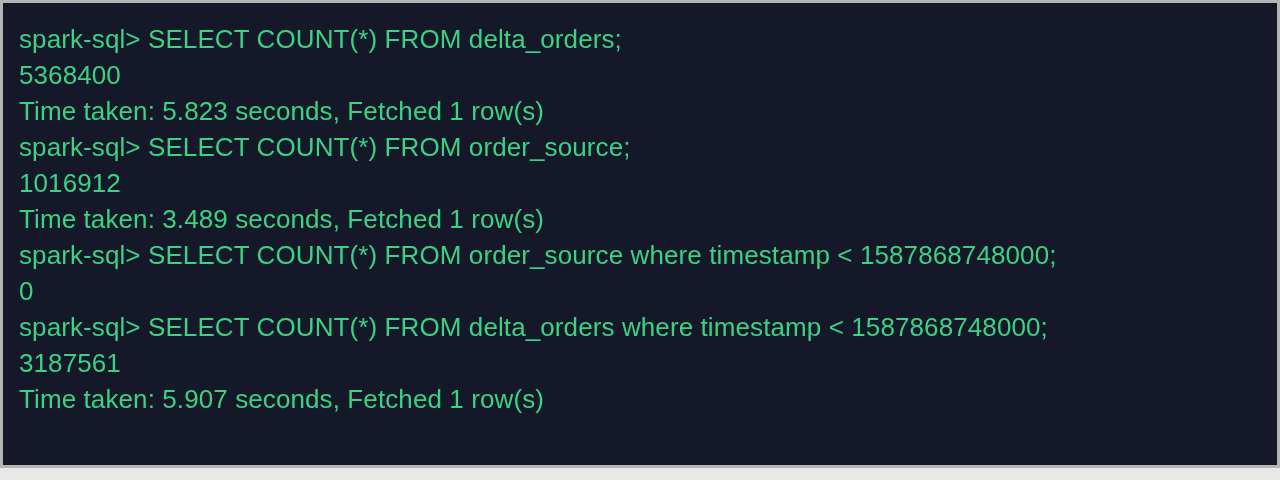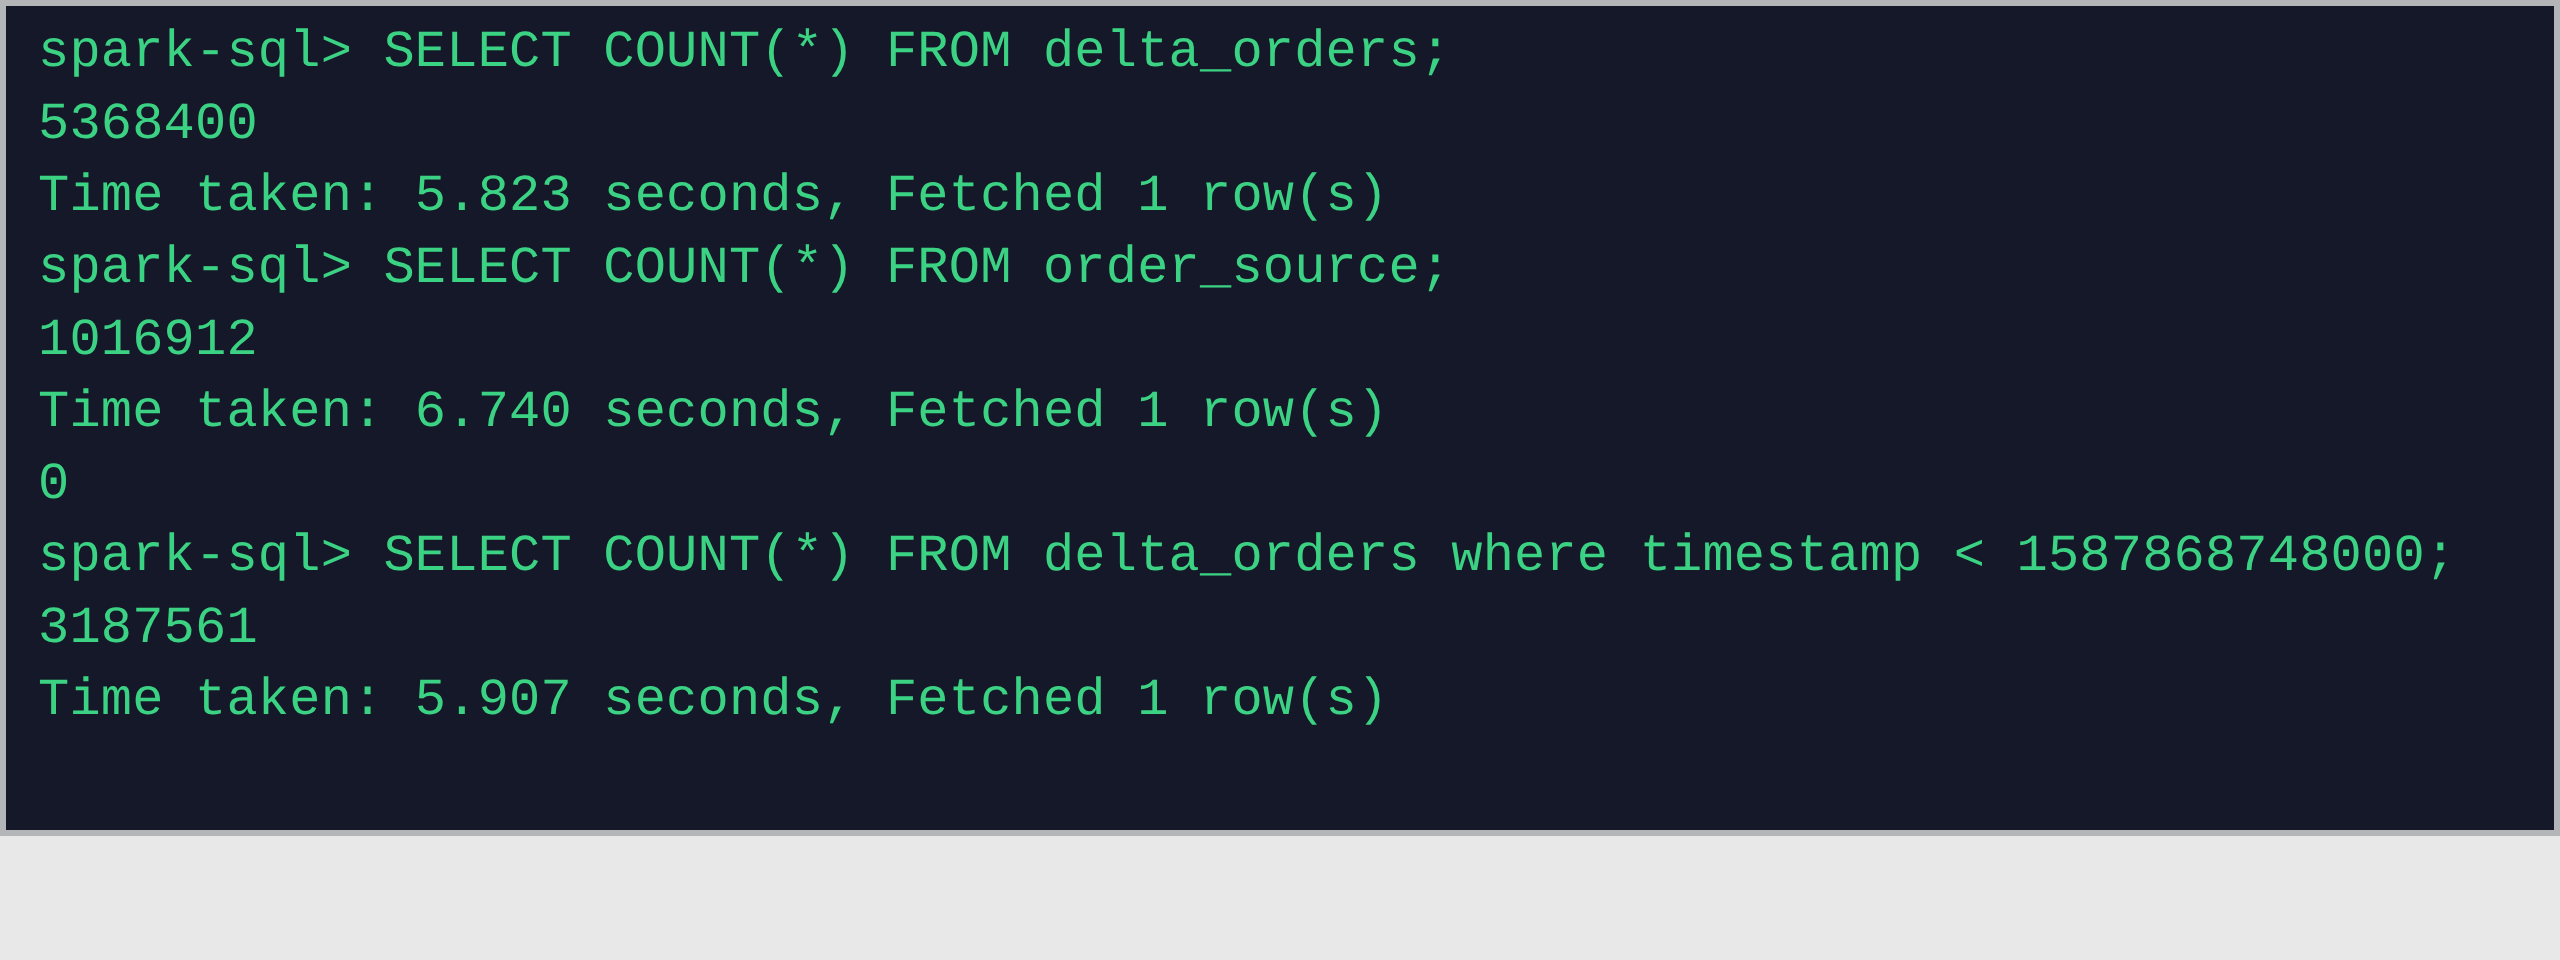--- a/index.html
+++ b/index.html
@@ -8,44 +8,45 @@
     --border: #b3b5b6;
   }
   * { box-sizing: border-box; }
   html, body {
     margin: 0;
     padding: 0;
     background: #e8e8e8;
   }
   .terminal {
     width: 1280px;
-    height: 418px;
+    height: 468px;
     background: var(--bg);
     border: 3px solid var(--border);
-    padding: 5px 14px 0 16px;
+    padding: 18px 14px 0 16px;
     overflow: hidden;
-    font-family: Liberation Mono, monospace;
+    font-family: Liberation Sans, sans-serif;
     font-size: 26px;
     line-height: 36px;
     letter-spacing: 0.1px;
     color: var(--fg);
     cursor: text;
   }
   .line {
     white-space: pre;
     height: 36px;
   }
 </style>
 </head>
 <body>
 
 <div class="terminal">
   <div class="line">spark-sql&gt; SELECT COUNT(*) FROM delta_orders;</div>
   <div class="line">5368400</div>
   <div class="line">Time taken: 5.823 seconds, Fetched 1 row(s)</div>
   <div class="line">spark-sql&gt; SELECT COUNT(*) FROM order_source;</div>
   <div class="line">1016912</div>
-  <div class="line">Time taken: 6.740 seconds, Fetched 1 row(s)</div>
+  <div class="line">Time taken: 3.489 seconds, Fetched 1 row(s)</div>
+  <div class="line">spark-sql&gt; SELECT COUNT(*) FROM order_source where timestamp &lt; 1587868748000;</div>
   <div class="line">0</div>
   <div class="line">spark-sql&gt; SELECT COUNT(*) FROM delta_orders where timestamp &lt; 1587868748000;</div>
   <div class="line">3187561</div>
   <div class="line">Time taken: 5.907 seconds, Fetched 1 row(s)</div>
 </div>
 
 </body></html>

